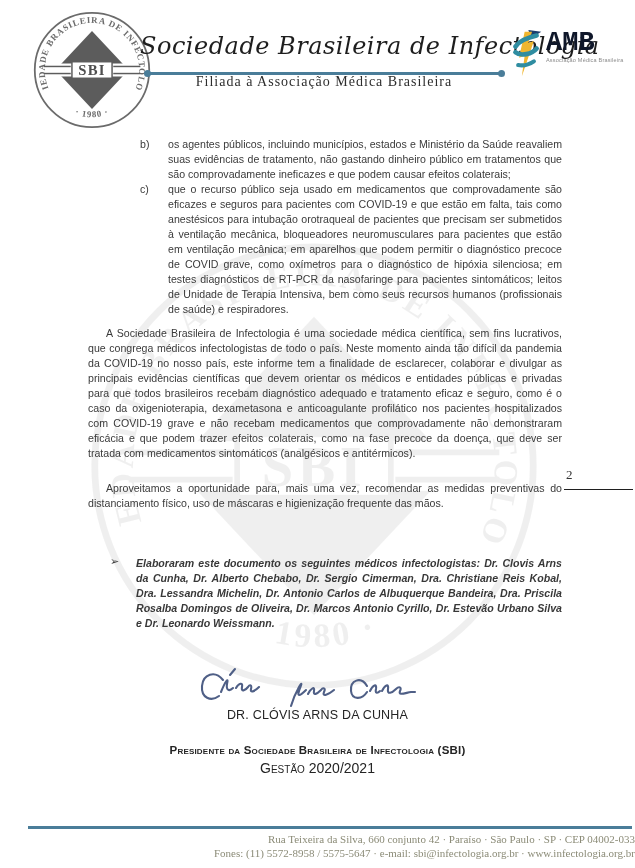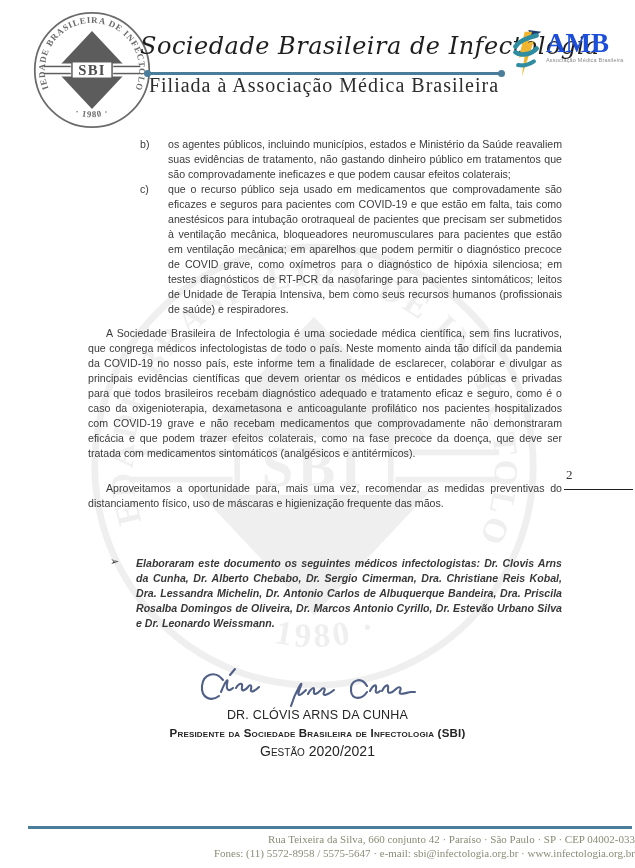--- a/index.html
+++ b/index.html
@@ -36,30 +36,30 @@
     font-family:"DejaVu Serif","Liberation Serif",serif;
     font-style:italic;font-size:24px;color:#1e1e1e;
     letter-spacing:0.5px;white-space:nowrap;
   }
   .rule{position:absolute;left:8px;top:40px;width:353px;height:3px;background:#4a7d99;}
   .rule .dot{position:absolute;top:-2px;width:7px;height:7px;border-radius:50%;background:#4a7d99;}
   .rule .dot.left{left:-4px;}
   .rule .dot.right{right:-4px;}
   .affiliation{
     margin-top:14px;
-    font-family:"Liberation Serif",serif;font-size:20px;color:#2d2d2d;
+    font-family:"Liberation Serif",serif;font-size:14px;color:#2d2d2d;
     letter-spacing:1px;white-space:nowrap;
   }
 
   .amb{position:absolute;left:508px;top:30px;display:flex;align-items:flex-start;}
   .amb-icon{width:37px;height:48px;}
   .amb-textcol{margin-left:1px;}
   .amb-acronym{
-    font-family:Liberation Serif, serif;font-weight:800;
-    font-size:27px;line-height:26px;color:#1d4ed8;letter-spacing:0px;
+    font-family:Liberation Mono, monospace;font-weight:800;
+    font-size:27px;line-height:26px;color:#0f172a;letter-spacing:0px;
   }
   .amb-label{font-size:5.5px;color:#8a8a8a;margin-top:1px;letter-spacing:0.2px;}
 
   
   .body-text{font-size:10.6px;line-height:15px;color:#3a3a3a;}
   .legal-list{position:absolute;left:88px;top:137px;width:474px;}
   .list-item{display:flex;}
   .list-item .marker{width:28px;margin-left:52px;flex:0 0 auto;}
   .list-item .itext{flex:1;text-align:justify;}
 
@@ -79,21 +79,21 @@
   .authors-note .arrow{flex:0 0 26px;font-size:11px;color:#3a3a3a;transform:translateY(-1px);}
   .authors-note .ntext{
     flex:1;text-align:justify;
     font-weight:bold;font-style:italic;font-size:10.6px;line-height:15px;color:#383838;
   }
 
   
   .sig{position:absolute;left:195px;top:666px;width:222px;height:48px;}
   .signatory{position:absolute;left:60px;top:708px;width:515px;text-align:center;color:#242424;}
   .sig-name{font-size:12.5px;font-weight:normal;letter-spacing:0.2px;}
-  .sig-title{font-size:11.5px;font-weight:bold;font-variant:small-caps;margin-top:5px;letter-spacing:0.2px;}
+  .sig-title{font-size:11.5px;font-weight:bold;font-variant:small-caps;margin-top:22px;letter-spacing:0.2px;}
   .sig-term{font-size:14px;font-weight:normal;font-variant:small-caps;margin-top:4px;}
 
   
   .footer-rule{position:absolute;left:28px;top:826px;width:604px;height:2.5px;background:#4a7d99;}
   .footer-text{
     position:absolute;left:0;width:635px;text-align:right;
     font-family:"Liberation Serif",serif;font-size:11px;color:#8b8b77;line-height:14px;
   }
   .footer-address{top:832px;}
   .footer-contacts{top:846px;}

